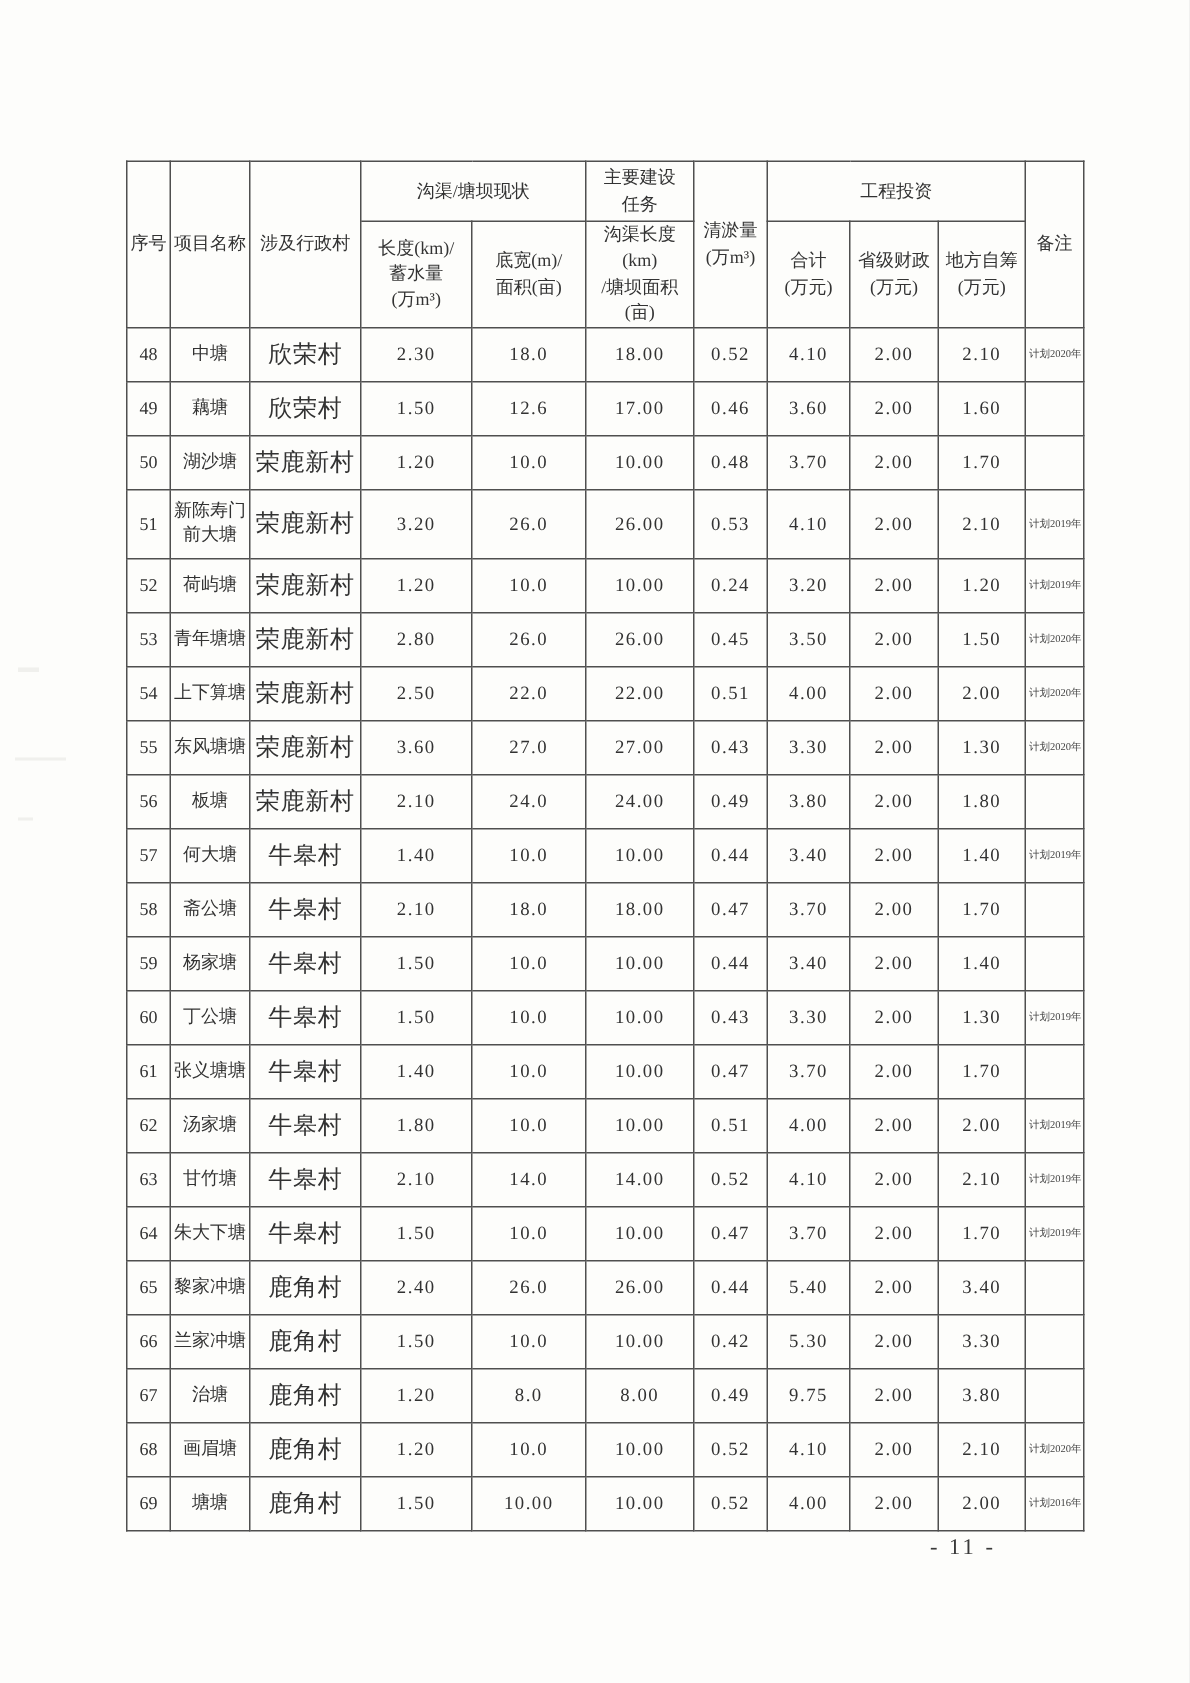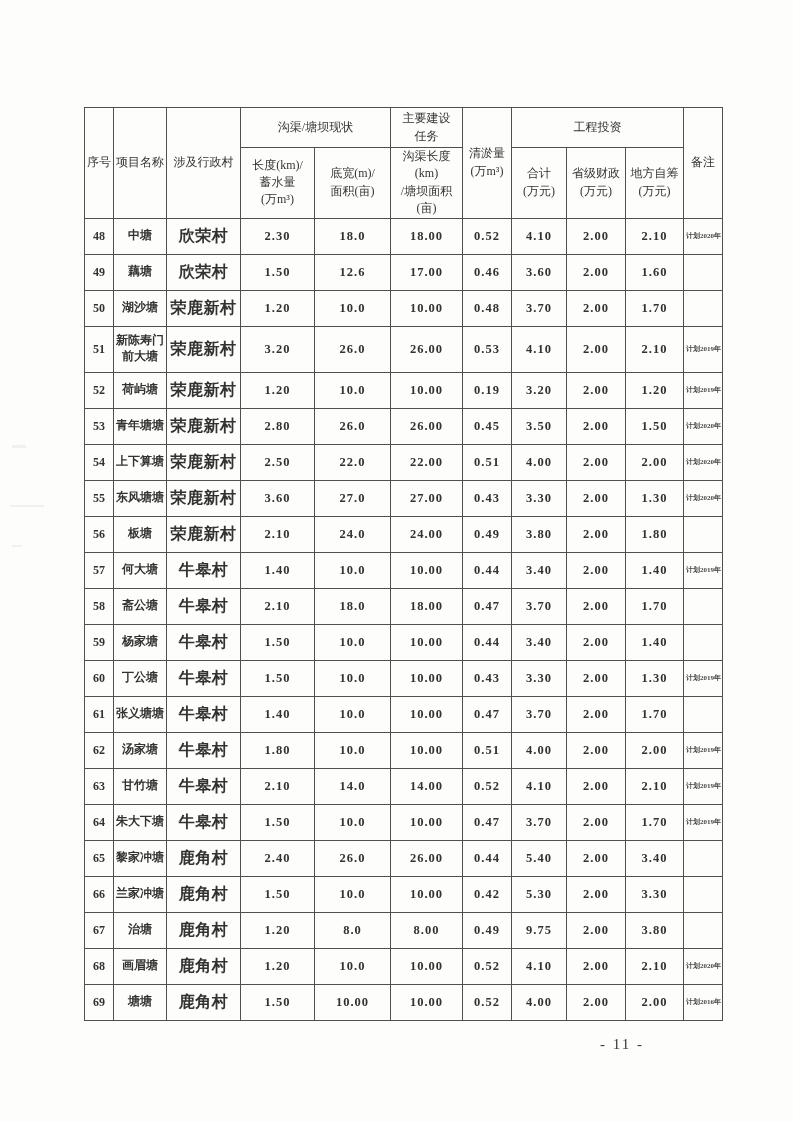--- a/index.html
+++ b/index.html
@@ -35,21 +35,21 @@
   }
   .project-table thead th {
     font-weight: normal;
     font-size: 12px;
     line-height: 1.45;
     white-space: pre-line;
     color: #333;
   }
   tr.group-row { height: 40px; }
   tr.sub-row   { height: 68px; }
-  tbody tr     { height: 36px; font-weight: bold; }
+  tbody tr     { height: 36px; }
   tbody tr:nth-child(4) { height: 46px; } 
   tbody td {
     font-size: 12px;
     color: #323232;
   }
   td.col-no { font-size: 12px; }
   td.col-name {
     font-size: 12px;
     line-height: 1.3;
     padding: 0 2px;
@@ -63,26 +63,25 @@
   td.col-remark {
     font-size: 7px;
     letter-spacing: 0;
     text-align: center;
     white-space: nowrap;
     padding-left: 2px;
     color: #454545;
   }
   .page-number {
     position: absolute;
-    left: 600px;
+    left: 620px;
     top: 1024px;
     font-size: 15px;
     letter-spacing: 2px;
     color: #3a3a3a;
-    margin-top: 12px;
   }
   
   .artifact {
     position: absolute;
     background: #e9e9e7;
     opacity: 0.7;
   }
   .artifact.a1 { left: 12px; top: 445px; width: 14px; height: 3px; }
   .artifact.a2 { left: 10px; top: 505px; width: 34px; height: 2px; }
   .artifact.a3 { left: 12px; top: 545px; width: 10px; height: 2px; }
@@ -192,21 +191,21 @@
           <td class="col-local">2.10</td>
           <td class="col-remark">计划2019年</td>
         </tr>
         <tr>
           <td class="col-no">52</td>
           <td class="col-name">荷屿塘</td>
           <td class="col-village">荣鹿新村</td>
           <td class="col-length">1.20</td>
           <td class="col-width">10.0</td>
           <td class="col-task">10.00</td>
-          <td class="col-dredge">0.19</td>
+          <td class="col-dredge">0.24</td>
           <td class="col-total">3.20</td>
           <td class="col-provincial">2.00</td>
           <td class="col-local">1.20</td>
           <td class="col-remark">计划2019年</td>
         </tr>
         <tr>
           <td class="col-no">53</td>
           <td class="col-name">青年塘塘</td>
           <td class="col-village">荣鹿新村</td>
           <td class="col-length">2.80</td>

